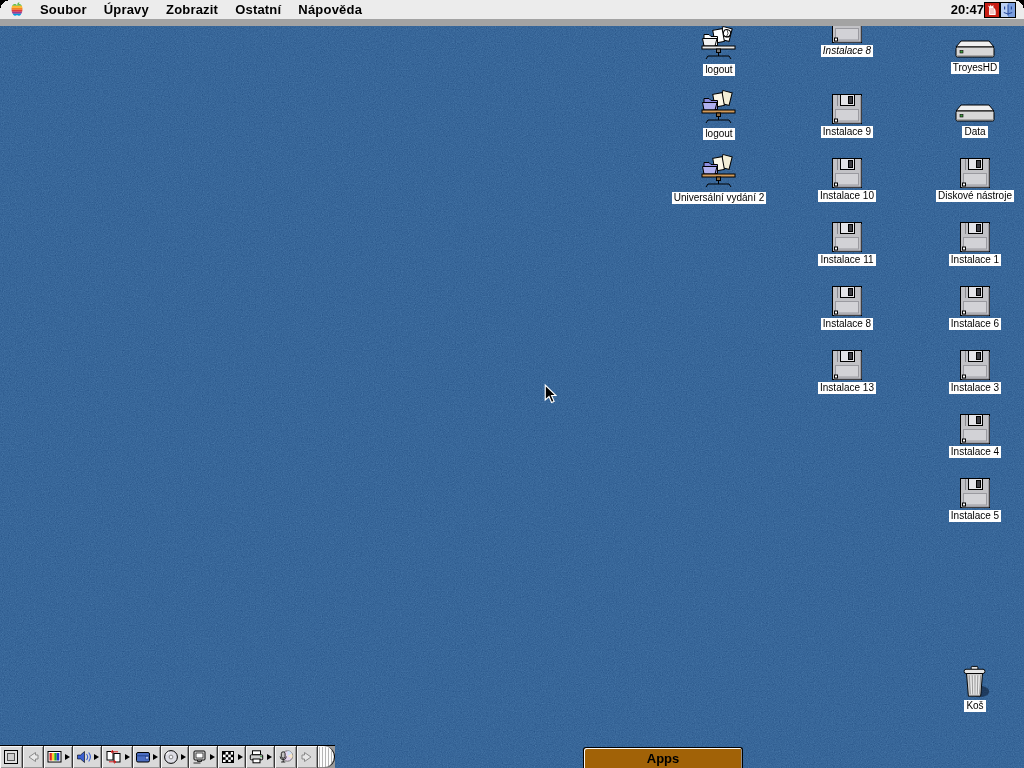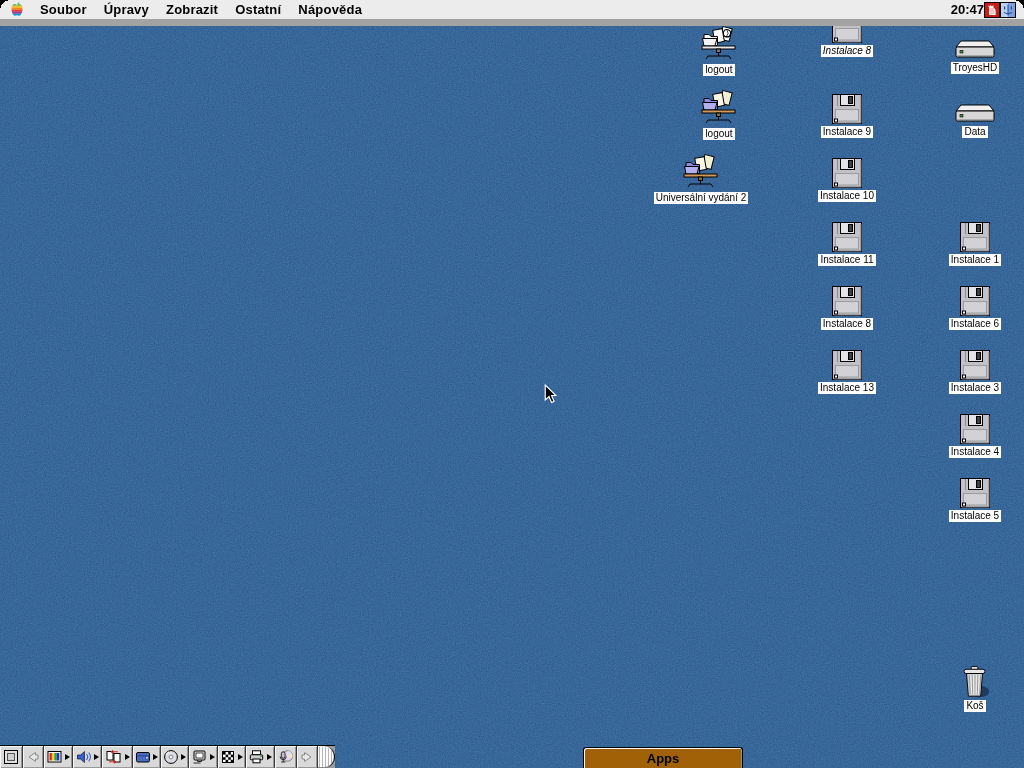--- a/index.html
+++ b/index.html
@@ -259,21 +259,21 @@
     <span class="icon-label">logout</span>
   </div>
   <div class="desk-icon" style="left:674px;top:91px;">
     <span class="icon-box h36">
         <svg width="40" height="38">
           <use href="#sym-shfc"></use>
         </svg>
       </span>
     <span class="icon-label">logout</span>
   </div>
-  <div class="desk-icon" style="left:656px;top:155px;">
+  <div class="desk-icon" style="left:674px;top:155px;">
     <span class="icon-box h36">
         <svg width="40" height="38">
           <use href="#sym-shfc"></use>
         </svg>
       </span>
     <span class="icon-label">Universální vydání 2</span>
   </div>
 
   <div class="desk-icon" style="left:802px;top:12px;font-style:italic;">
     <span class="icon-box">
@@ -332,20 +332,28 @@
       </span>
     <span class="icon-label">TroyesHD</span>
   </div>
   <div class="desk-icon" style="left:930px;top:93px;">
     <span class="icon-box">
         <svg width="40" height="24">
           <use href="#sym-hdd"></use>
         </svg>
       </span>
     <span class="icon-label">Data</span>
+  </div>
+  <div class="desk-icon" style="left:930px;top:157px;">
+    <span class="icon-box">
+        <svg width="32" height="32">
+          <use href="#sym-floppy"></use>
+        </svg>
+      </span>
+    <span class="icon-label">Diskové nástroje</span>
   </div>
   <div class="desk-icon" style="left:930px;top:221px;">
     <span class="icon-box">
         <svg width="32" height="32">
           <use href="#sym-floppy"></use>
         </svg>
       </span>
     <span class="icon-label">Instalace 1</span>
   </div>
   <div class="desk-icon" style="left:930px;top:285px;">

